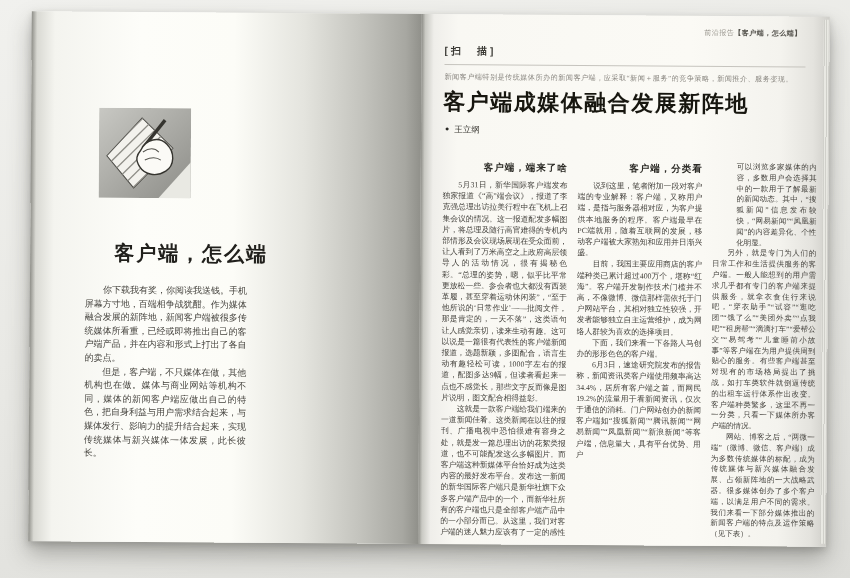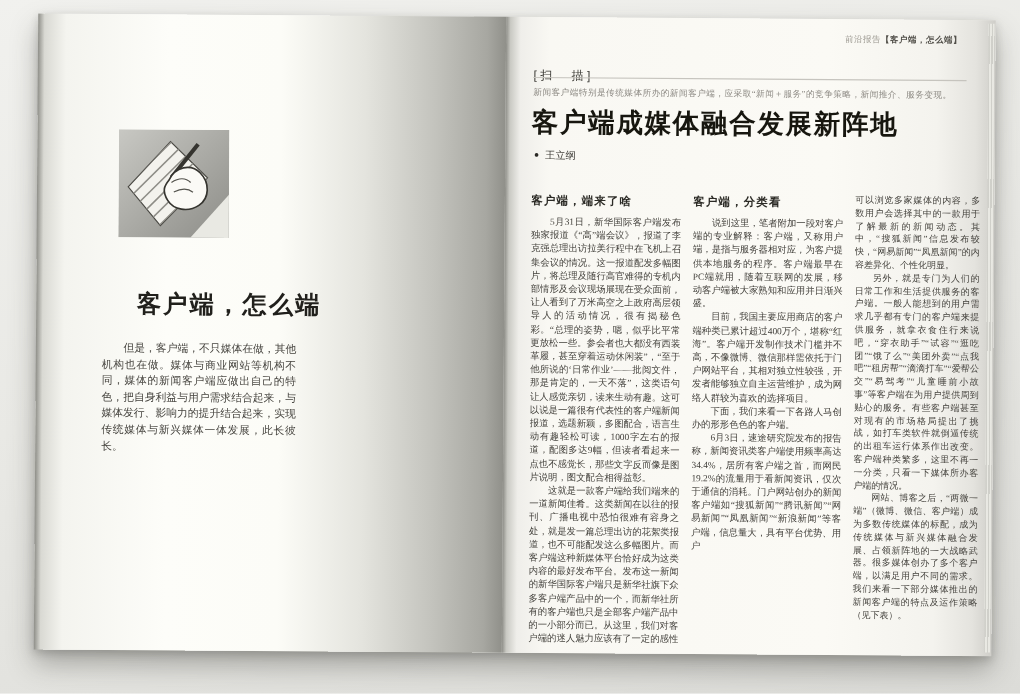--- a/index.html
+++ b/index.html
@@ -35,24 +35,23 @@
   }
   .page-right::after{
     content:"";position:absolute;right:1px;top:3px;bottom:3px;width:5px;
     background:repeating-linear-gradient(90deg,#cfcfc9 0 1px,#eeeee8 1px 2.5px);
     opacity:.8;
   }
   .folio{position:absolute;top:12px;right:28px;font-size:7px;letter-spacing:.5px;text-align:right;}
   .folio .pre{color:#9a978f;}
   .folio .brk{color:#52504a;font-weight:bold;}
   .slabel{
-    position:absolute;left:23px;top:30px;font-size:10px;font-weight:normal;
+    position:absolute;left:23px;top:30px;font-size:10px;font-weight:bold;
     letter-spacing:3px;color:#3a3934;
     font-family:"Liberation Sans","DejaVu Sans",sans-serif;
-    margin-top:12px;
   }
   .hrule{position:absolute;left:23px;right:24px;top:50px;border-top:1px solid #c6c4be;}
   .dek{
     position:absolute;left:23px;top:58px;width:362px;font-size:7.2px;
     color:#8b8882;letter-spacing:.4px;white-space:nowrap;overflow:hidden;
   }
   .rtitle{
     position:absolute;left:22px;top:73px;font-size:22px;font-weight:bold;
     letter-spacing:1.5px;color:#17160f;
     font-family:"Liberation Sans","DejaVu Sans",sans-serif;
@@ -60,27 +59,27 @@
   .byline{position:absolute;left:24px;top:110px;font-size:8.5px;color:#3e3c37;}
   .byline .dot{font-size:7px;color:#2a2925;margin-right:5px;vertical-align:1px;}
   .cols{
     position:absolute;left:22px;top:146px;width:374px;height:378px;
     display:flex;gap:10px;
   }
   .col{overflow:hidden;color:#44423d;}
   .c1,.c2{width:125px;}
   .c3{width:104px;}
   .col h3{
-    margin:1px 0 5px 0;text-align:left;font-size:9.5px;font-weight:bold;
+    margin:1px 0 5px 0;text-align:right;font-size:9.5px;font-weight:bold;
     color:#2c2b26;font-family:"Liberation Sans","DejaVu Sans",sans-serif;
     letter-spacing:1px;
   }
   .col p{margin:0;font-size:7.8px;line-height:11.2px;text-align:justify;text-indent:2em;}
   .c3 p{font-size:7.5px;line-height:10.8px;}
-  .col p.cont{text-indent:0;}
+  .col p.cont{text-indent:0;margin-left:24px;}
 </style>
 </head>
 <body>
 
 <div class="stage">
   <div class="spread">
 
     <div class="page-left">
       <div class="illus">
         <svg viewBox="0 0 92 90" width="92" height="90">
@@ -105,20 +104,21 @@
             <line x1="26" y1="88" x2="80" y2="34"></line>
           </g>
           <line x1="66" y1="12" x2="44" y2="40" stroke="#35342f" stroke-width="3.4"></line>
           <path d="M42,42 C47,31 60,28 68,36 C76,44 76,57 67,63 C58,69 46,67 41,59 C36,51 38,47 42,42 Z" fill="#fbfaf6" stroke="#35342f" stroke-width="1.4"></path>
           <path d="M44,44 C50,40 56,40 60,44 M46,52 C52,49 58,49 62,52" fill="none" stroke="#55544e" stroke-width="1"></path>
           <polygon points="60,90 92,54 92,90" fill="#e9e9e3"></polygon>
         </svg>
       </div>
       <div class="ltitle">客户端，怎么端</div>
       <div class="lbody">
+        <p>你下载我有奖，你阅读我送钱。手机屏幕方寸地，百端相争战犹酣。作为媒体融合发展的新阵地，新闻客户端被很多传统媒体所看重，已经或即将推出自己的客户端产品，并在内容和形式上打出了各自的卖点。</p>
         <p>但是，客户端，不只媒体在做，其他机构也在做。媒体与商业网站等机构不同，媒体的新闻客户端应做出自己的特色，把自身利益与用户需求结合起来，与媒体发行、影响力的提升结合起来，实现传统媒体与新兴媒体一体发展，此长彼长。</p>
       </div>
     </div>
 
     <div class="page-right">
       <div class="folio">
         <span class="pre">前沿报告</span><span class="brk">【客户端，怎么端】</span>
       </div>
       <div class="slabel">[扫　描]</div>
       <div class="hrule"></div>

